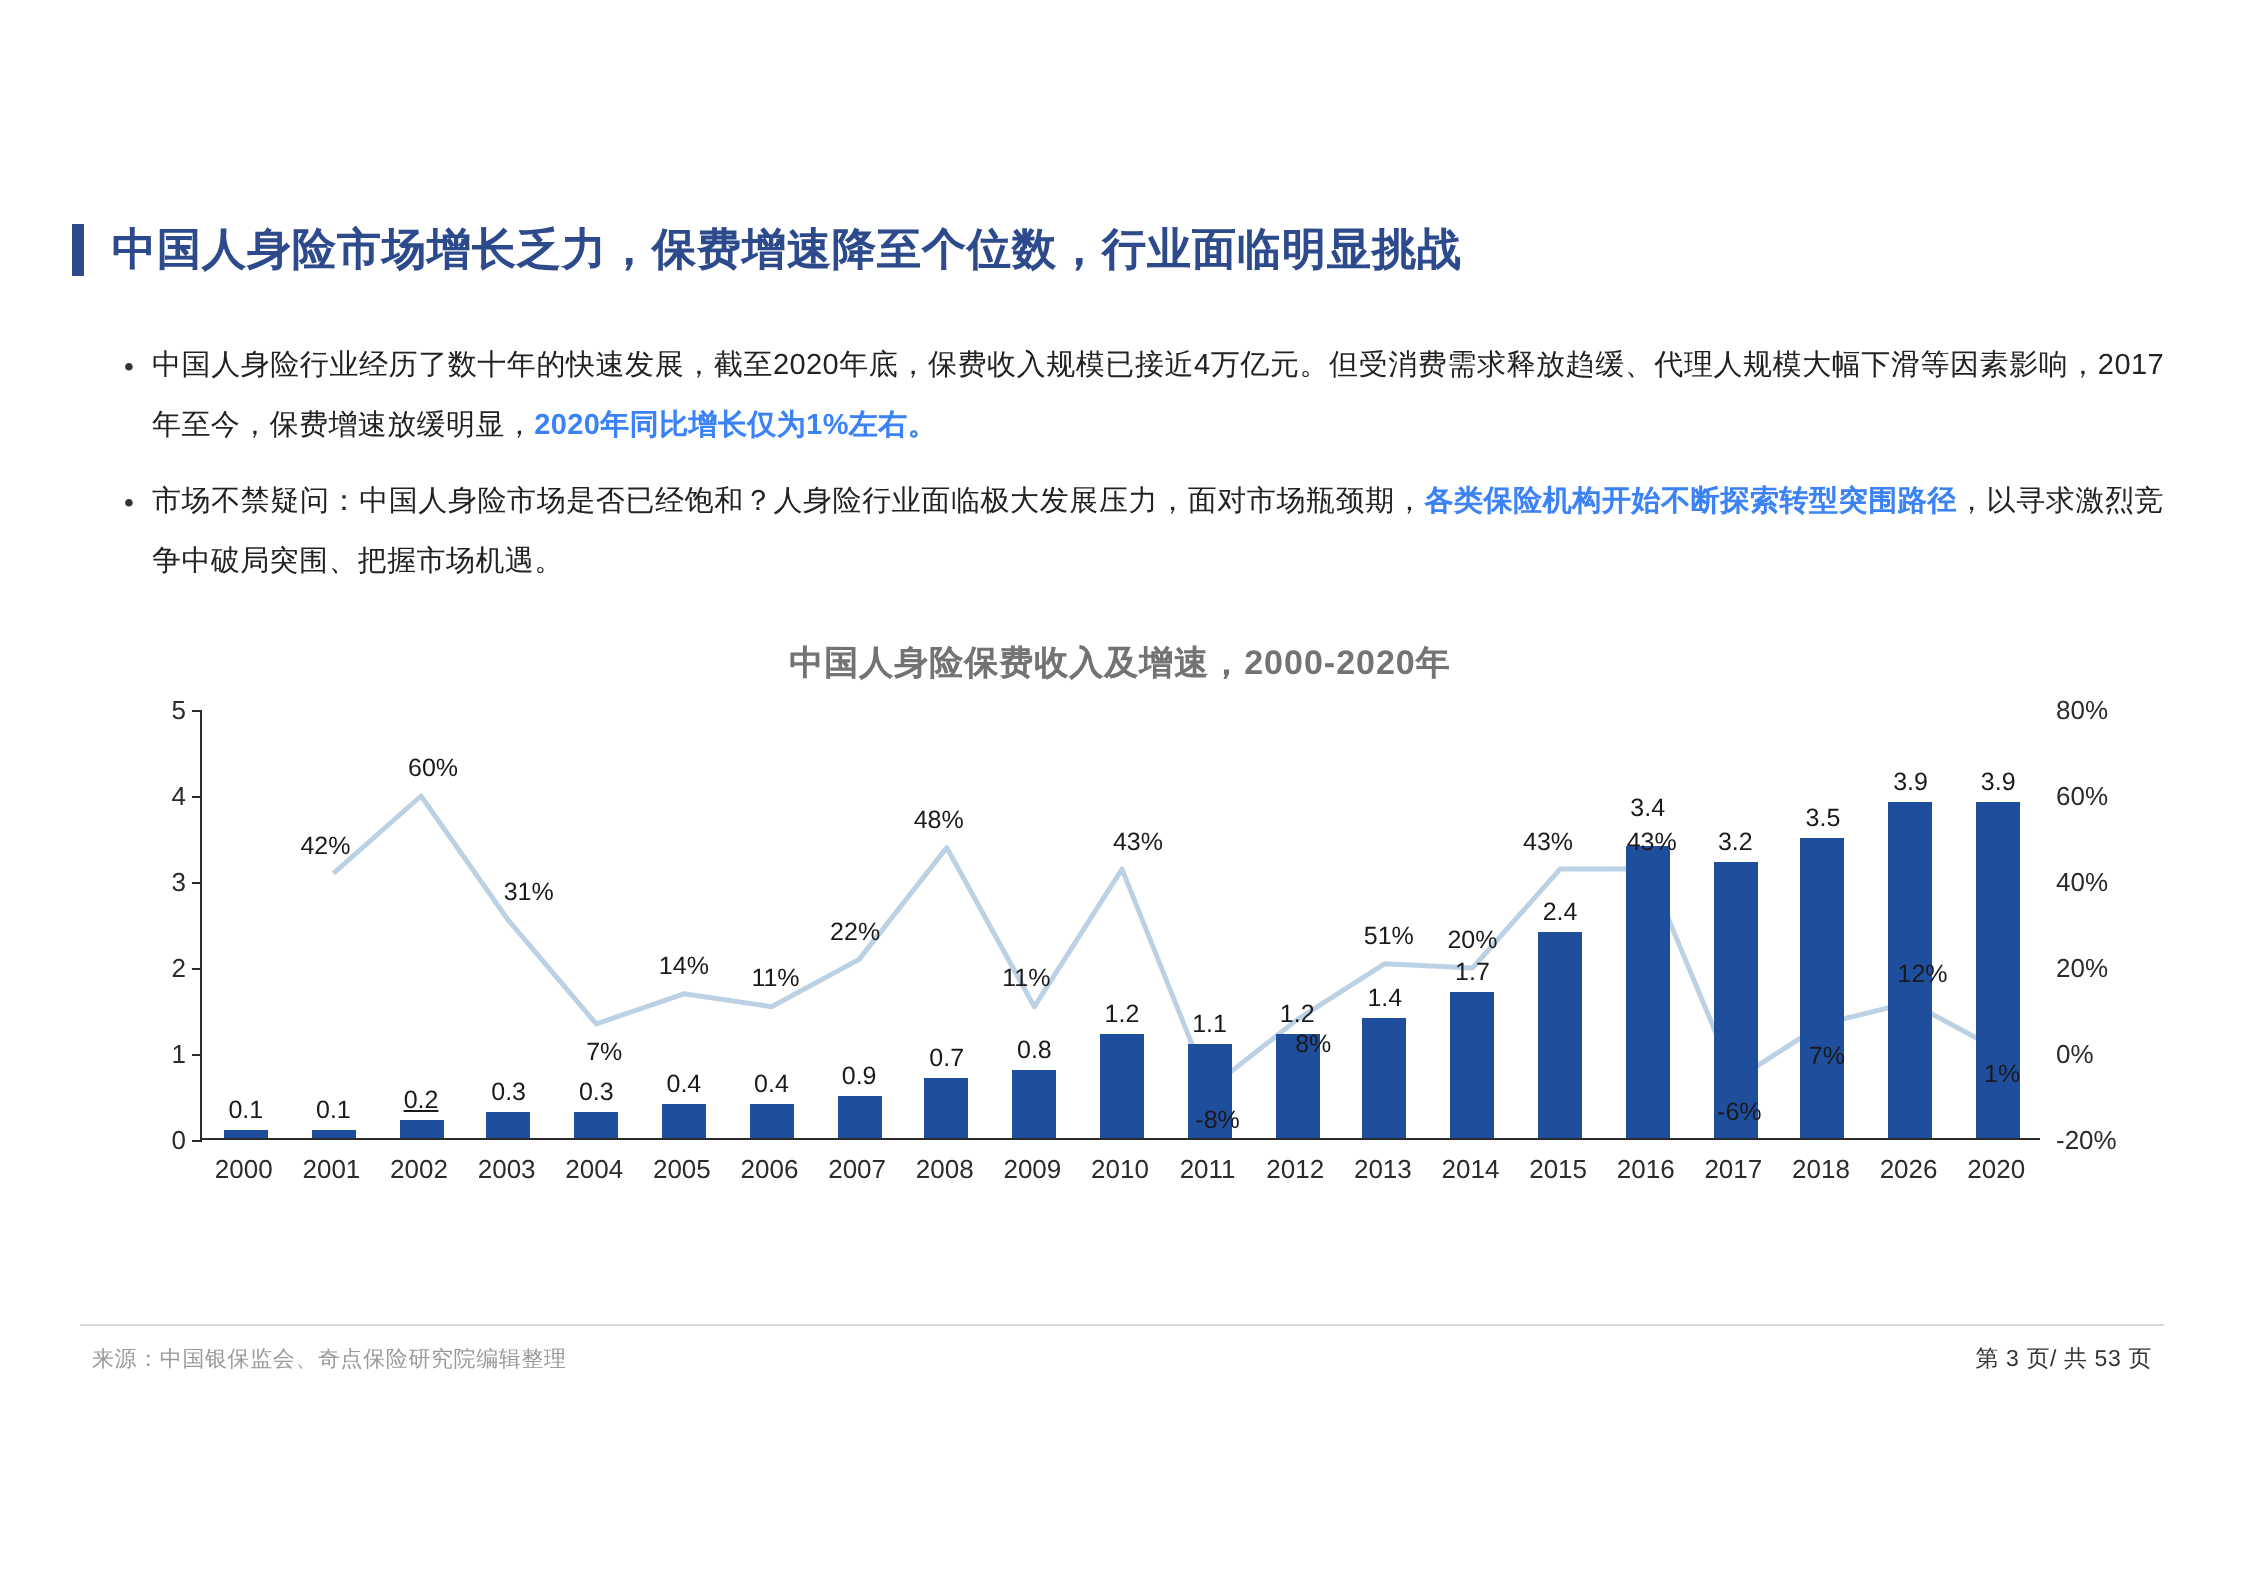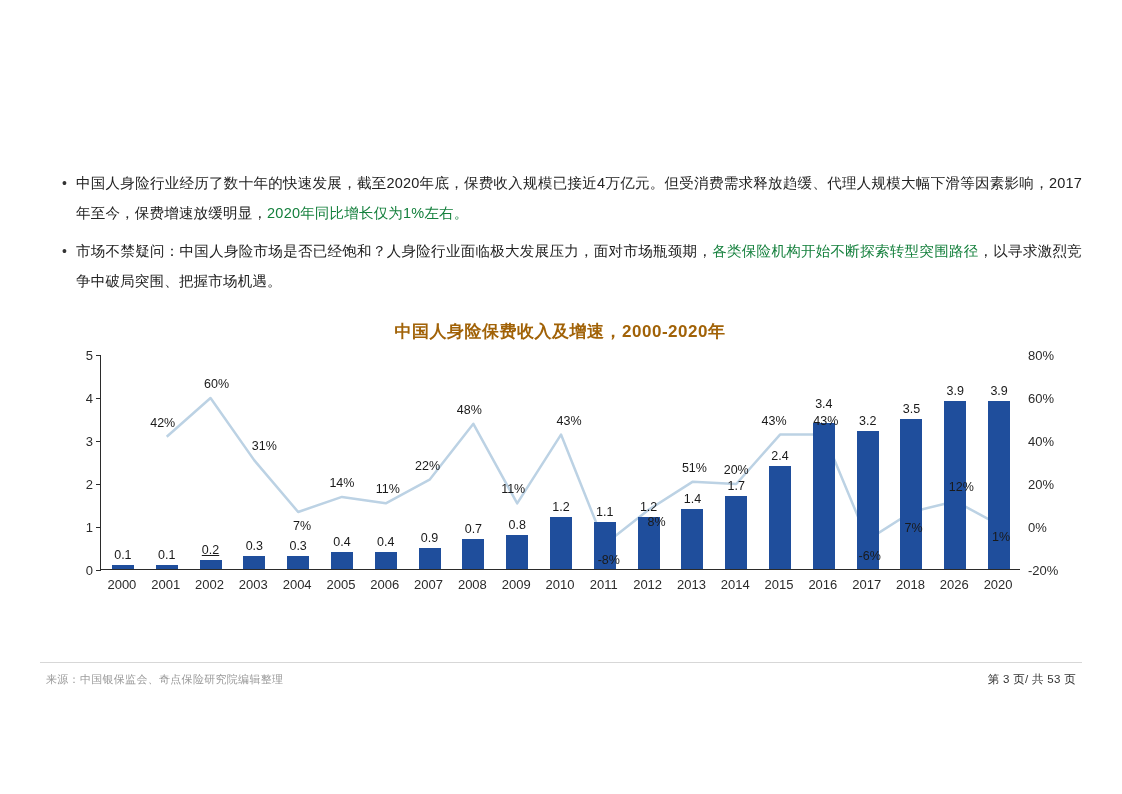--- a/index.html
+++ b/index.html
@@ -65,36 +65,36 @@
     text-align: left;
   }
   .bullet-text {
     font-size: 14.5px;
     line-height: 30px;
     color: #222;
     text-align: justify;
     letter-spacing: 0.2px;
   }
   .hl {
-    color: #15803d;
-    font-weight: normal;
+    color: #3b82f6;
+    font-weight: bold;
   }
 
   
   .chart-block {
     position: absolute;
     left: 40px;
     top: 320px;
     width: 1040px;
     height: 330px;
   }
   .chart-title {
     text-align: center;
     font-size: 17px;
-    color: #a16207;
+    color: #737373;
     font-weight: bold;
     letter-spacing: 0.5px;
   }
   .legend {
     display: flex;
     justify-content: center;
     align-items: center;
     gap: 26px;
     margin-top: 14px;
     font-size: 12.5px;
@@ -221,20 +221,24 @@
     font-size: 11.5px;
     color: #333;
     letter-spacing: 0.3px;
   }
 </style>
 </head>
 <body>
 
 <div class="slide">
 
+  <div class="title-row">
+    <div class="title-bar"></div>
+    <div class="title-text">中国人身险市场增长乏力，保费增速降至个位数，行业面临明显挑战</div>
+  </div>
 
   <div class="bullets">
     <div class="bullet">
       <div class="bullet-dot">•</div>
       <div class="bullet-text"><span>中国人身险行业经历了数十年的快速发展，截至2020年底，保费收入规模已接近4万亿元。但受消费需求释放趋缓、代理人规模大幅下滑等因素影响，2017年至今，保费增速放缓明显，</span><span class="hl">2020年同比增长仅为1%左右。</span></div>
     </div>
     <div class="bullet">
       <div class="bullet-dot">•</div>
       <div class="bullet-text"><span>市场不禁疑问：中国人身险市场是否已经饱和？人身险行业面临极大发展压力，面对市场瓶颈期，</span><span class="hl">各类保险机构开始不断探索转型突围路径</span><span>，以寻求激烈竞争中破局突围、把握市场机遇。</span></div>
     </div>

